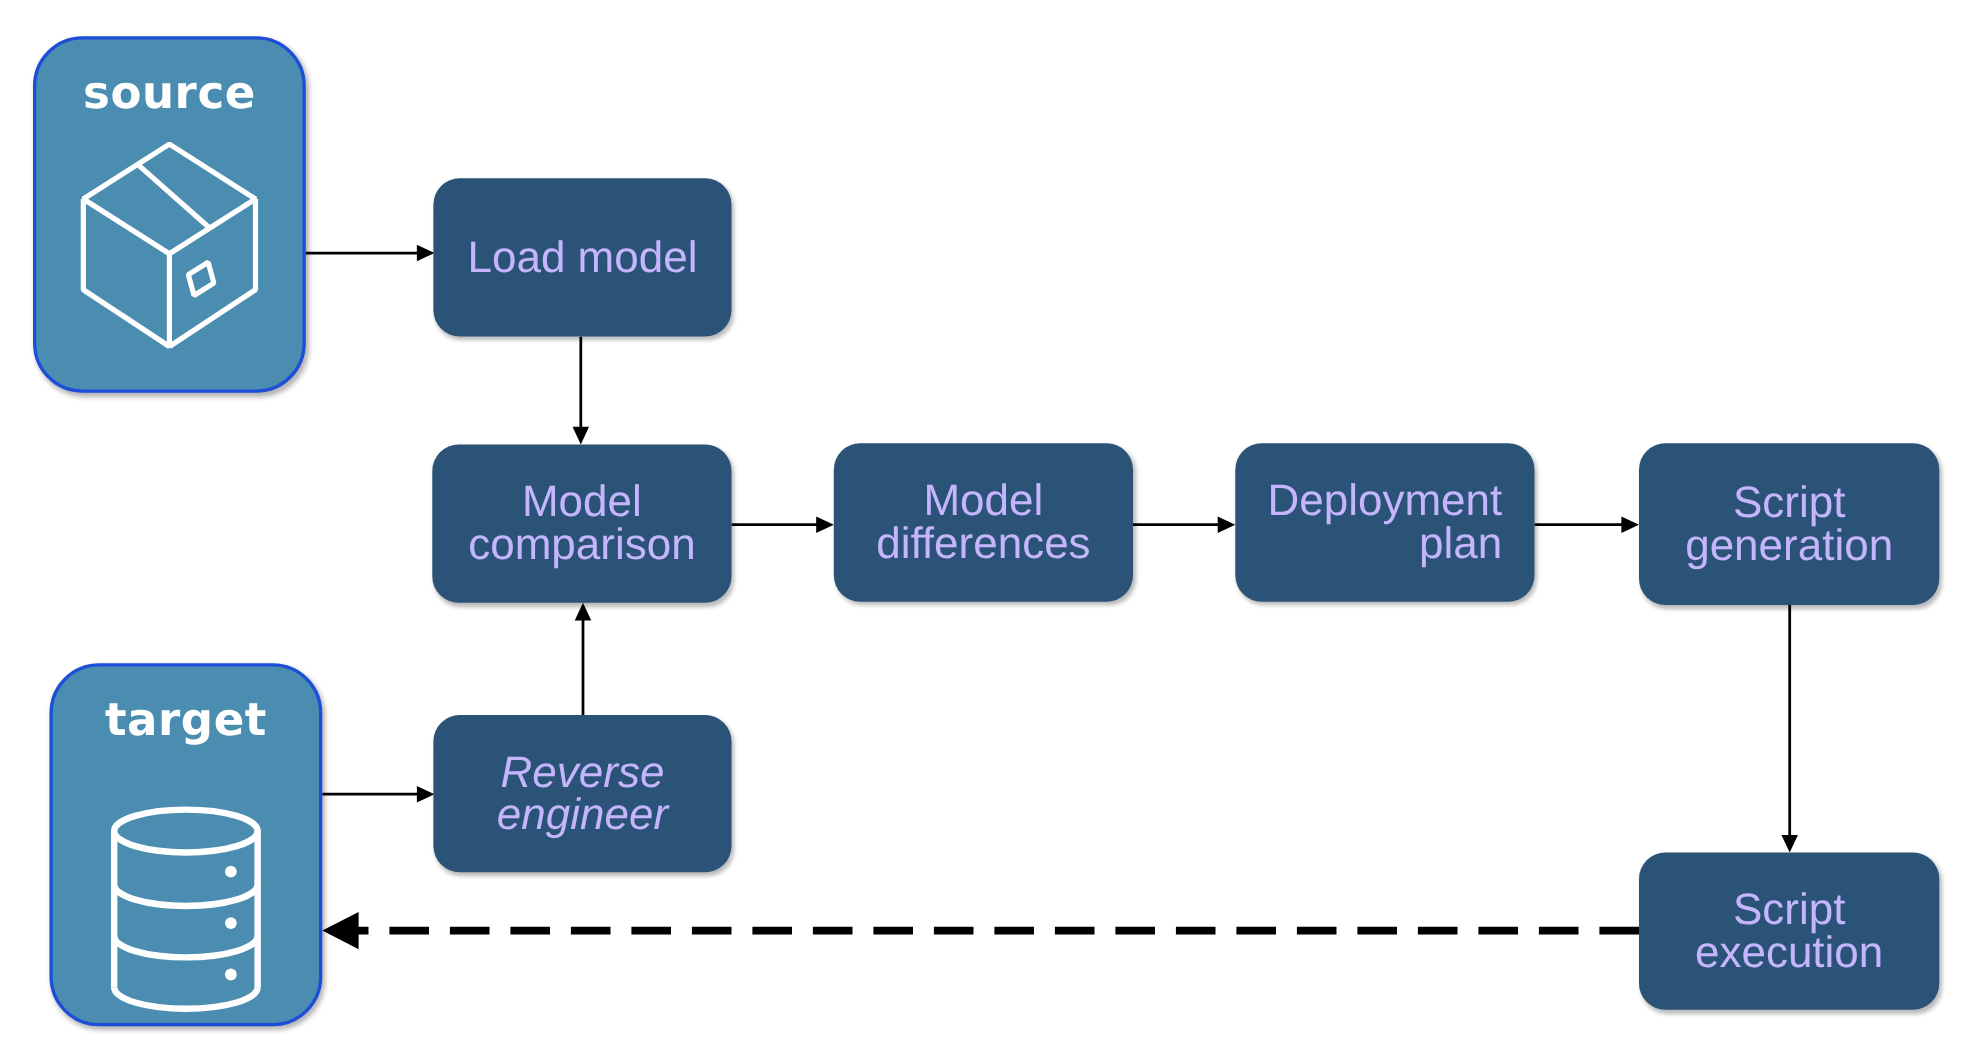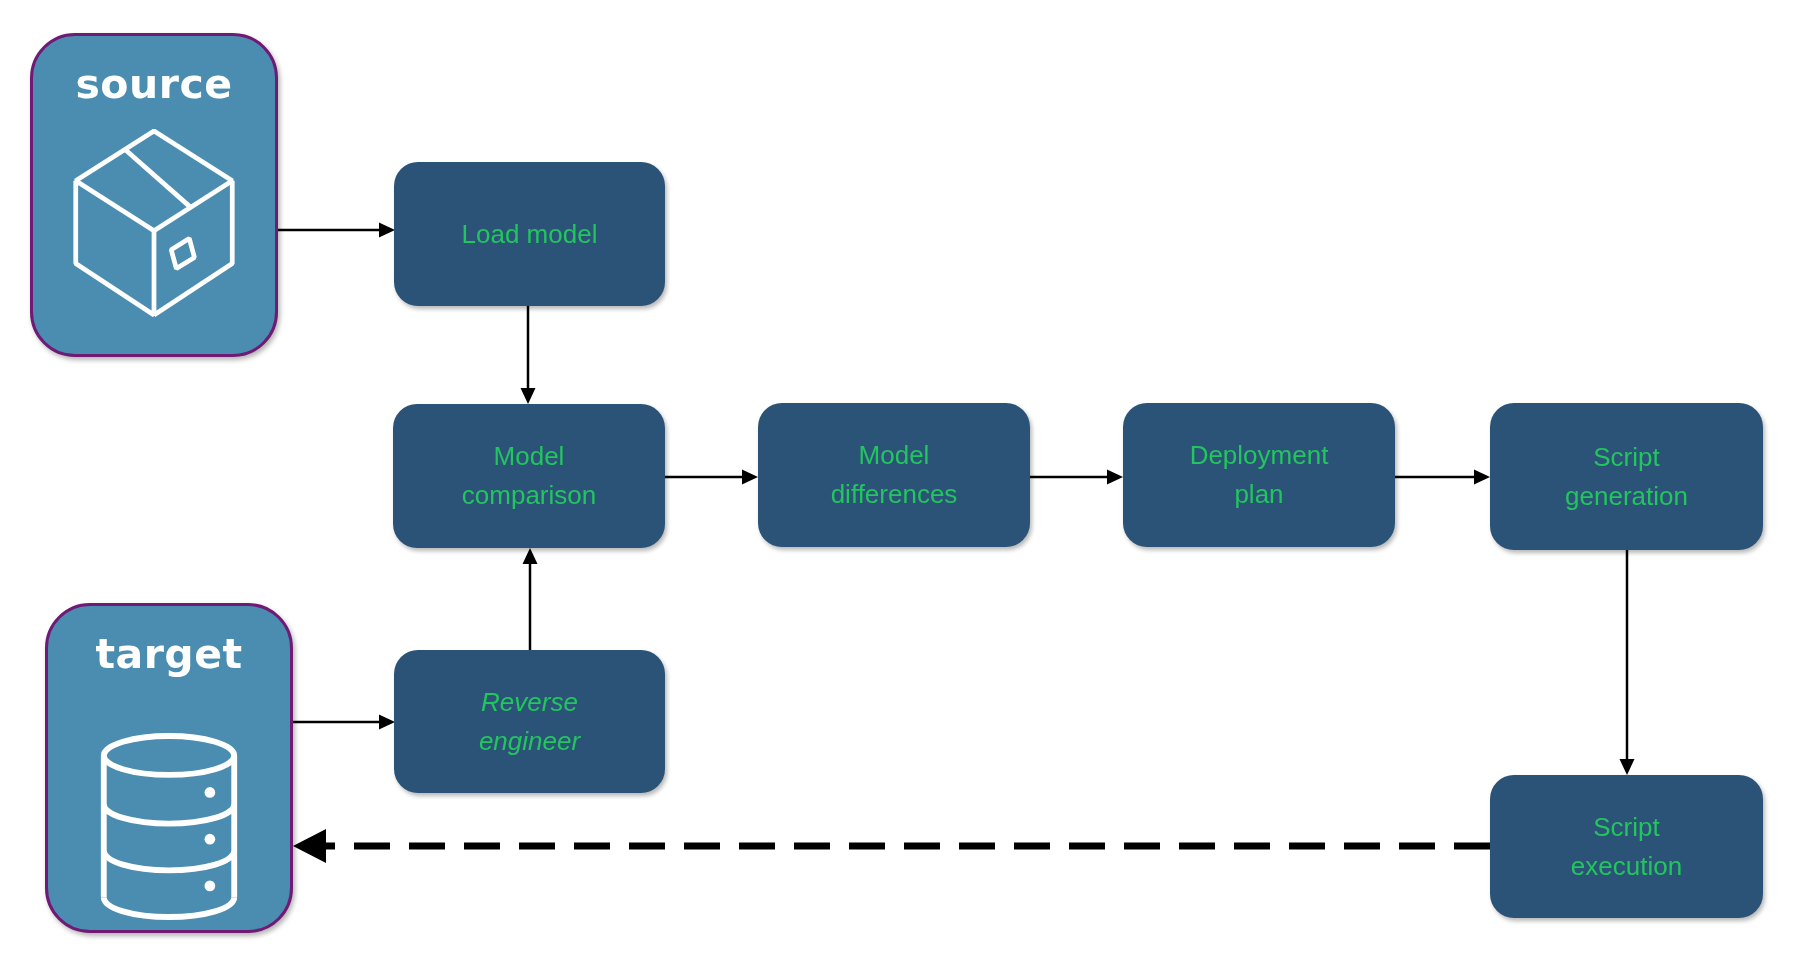--- a/index.html
+++ b/index.html
@@ -12,43 +12,43 @@
     overflow: hidden;
   }
   .arrows {
     position: absolute;
     left: 0; top: 0;
     width: 1800px; height: 959px;
   }
   .node {
     position: absolute;
     background: #2b5377;
-    color: #22c55e;
+    color: #c4b5fd;
     border-radius: 24px;
     display: flex;
     align-items: center;
     justify-content: center;
     text-align: center;
-    font-size: 26px;
+    font-size: 40px;
     line-height: 39px;
     white-space: pre-line;
     box-shadow: 2px 3px 4px rgba(0,0,0,0.28);
   }
   #node-load-model        { left: 394px; top: 162px; width: 271px; height: 144px; }
   #node-model-comparison  { left: 393px; top: 404px; width: 272px; height: 144px; }
   #node-model-differences { left: 758px; top: 403px; width: 272px; height: 144px; }
-  #node-deployment-plan   { left: 1123px; top: 403px; width: 272px; height: 144px; }
+  #node-deployment-plan   { left: 1123px; top: 403px; width: 272px; height: 144px; text-align: right; }
   #node-script-generation { left: 1490px; top: 403px; width: 273px; height: 147px; }
   #node-reverse-engineer  { left: 394px; top: 650px; width: 271px; height: 143px; font-style: italic; }
   #node-script-execution  { left: 1490px; top: 775px; width: 273px; height: 143px; }
 
   .endpoint {
     position: absolute;
     background: #4a8db0;
-    border: 3px solid #701a75;
+    border: 3px solid #1d4ed8;
     border-radius: 45px;
     box-shadow: 2px 3px 5px rgba(0,0,0,0.3);
     display: flex;
     flex-direction: column;
     align-items: center;
     box-sizing: border-box;
   }
   #endpoint-source { left: 30px; top: 33px;  width: 248px; height: 324px; }
   #endpoint-target { left: 45px; top: 603px; width: 248px; height: 330px; gap: 36px; }
   .endpoint-label {

